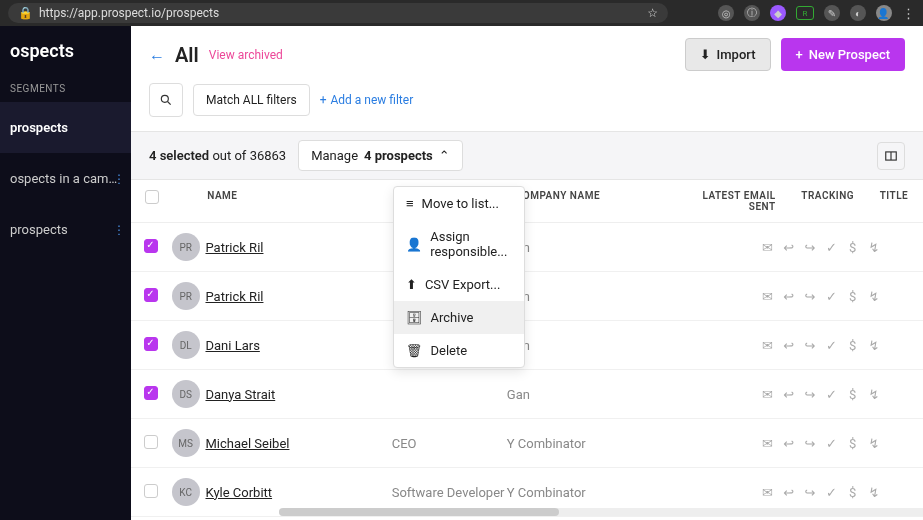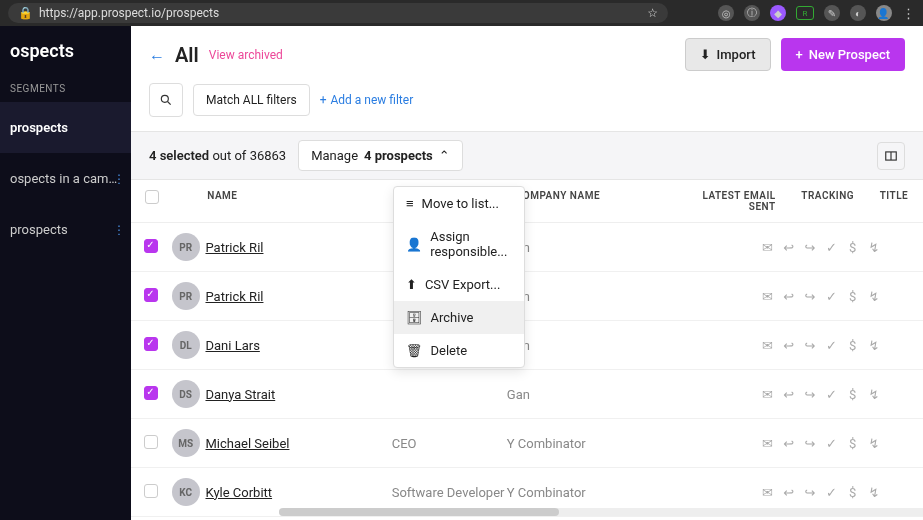--- a/index.html
+++ b/index.html
@@ -52,21 +52,21 @@
 .col-title { width: 136px; }
 .col-company { width: 200px; }
 .col-email { width: 100px; text-align: right; }
 .col-track { width: 120px; text-align: center; }
 .col-ttl { width: 50px; }
 
 .tbl-row { display: flex; align-items: center; padding: 10px 0; border-bottom: 1px solid #f0f0f0; font-size: 13px; }
 .chk { width: 14px; height: 14px; border: 1px solid #ccc; border-radius: 3px; display: inline-block; cursor: pointer; }
 .chk.on { background: #b936ee; border-color: #b936ee; position: relative; }
 .chk.on::after { content: "✓"; color: #fff; font-size: 10px; position: absolute; left: 1px; top: -1px; }
-.avatar { width: 28px; height: 28px; border-radius: 50%; background: #c5c5cc; color: #666; display: flex; align-items: center; justify-content: center; font-size: 10px; font-weight: 700; }
+.avatar { width: 28px; height: 28px; border-radius: 50%; background: #c5c5cc; color: #666; display: flex; align-items: center; justify-content: center; font-size: 10px; font-weight: 400; }
 .pname { text-decoration: underline; cursor: pointer; color: #222; }
 .grey { color: #888; }
 .row-actions { display: flex; gap: 8px; color: #aaa; font-size: 13px; }
 .ra { cursor: pointer; width: 14px; text-align: center; }
 
 .scrollbar { position: absolute; bottom: 4px; left: 148px; width: 710px; height: 8px; background: #eee; border-radius: 4px; }
 .scroll-thumb { width: 280px; height: 8px; background: #ccc; border-radius: 4px; }
 
 svg { width: 14px; height: 14px; }
 </style>

